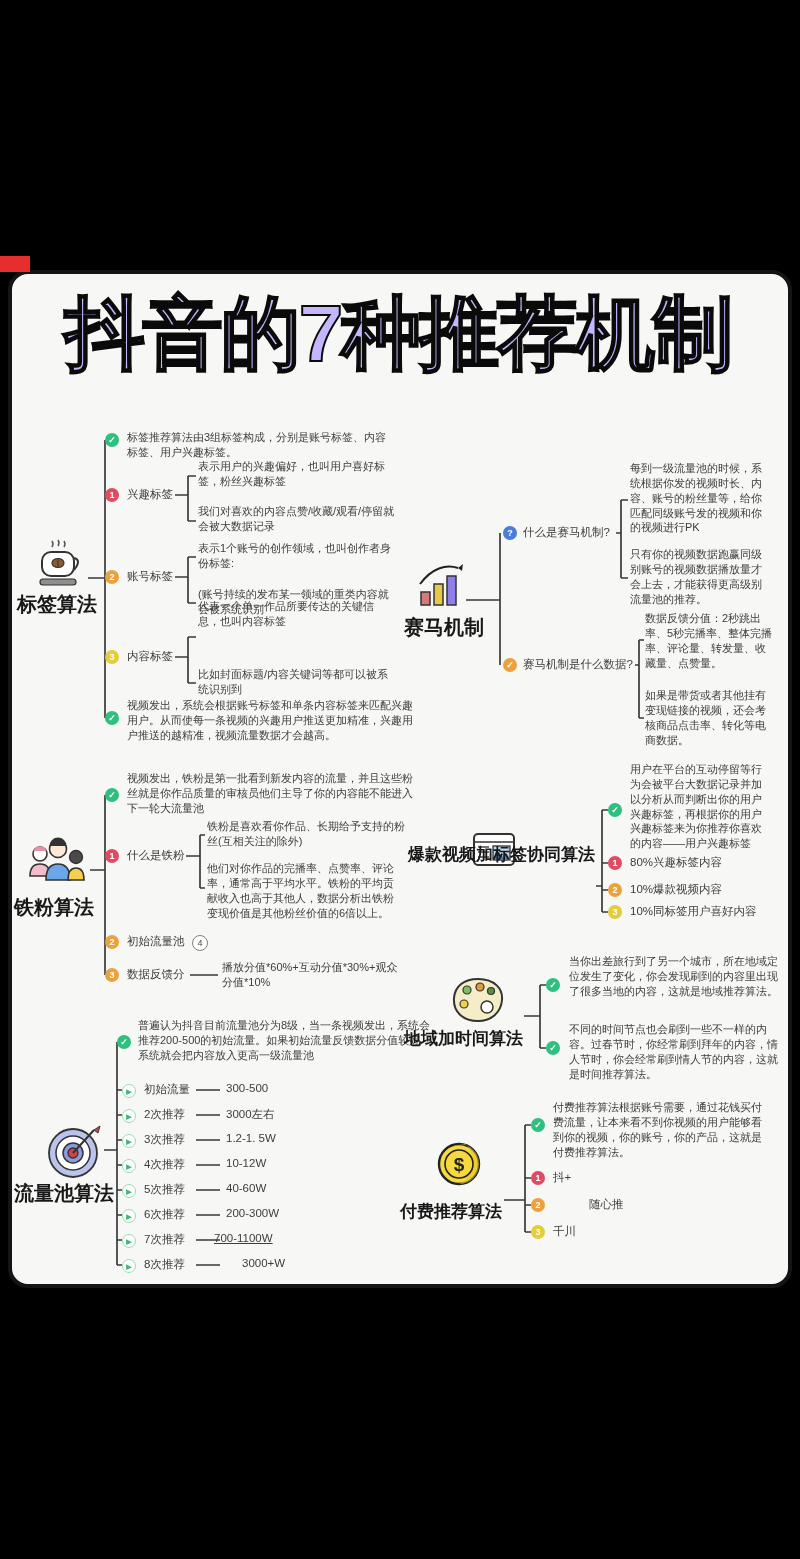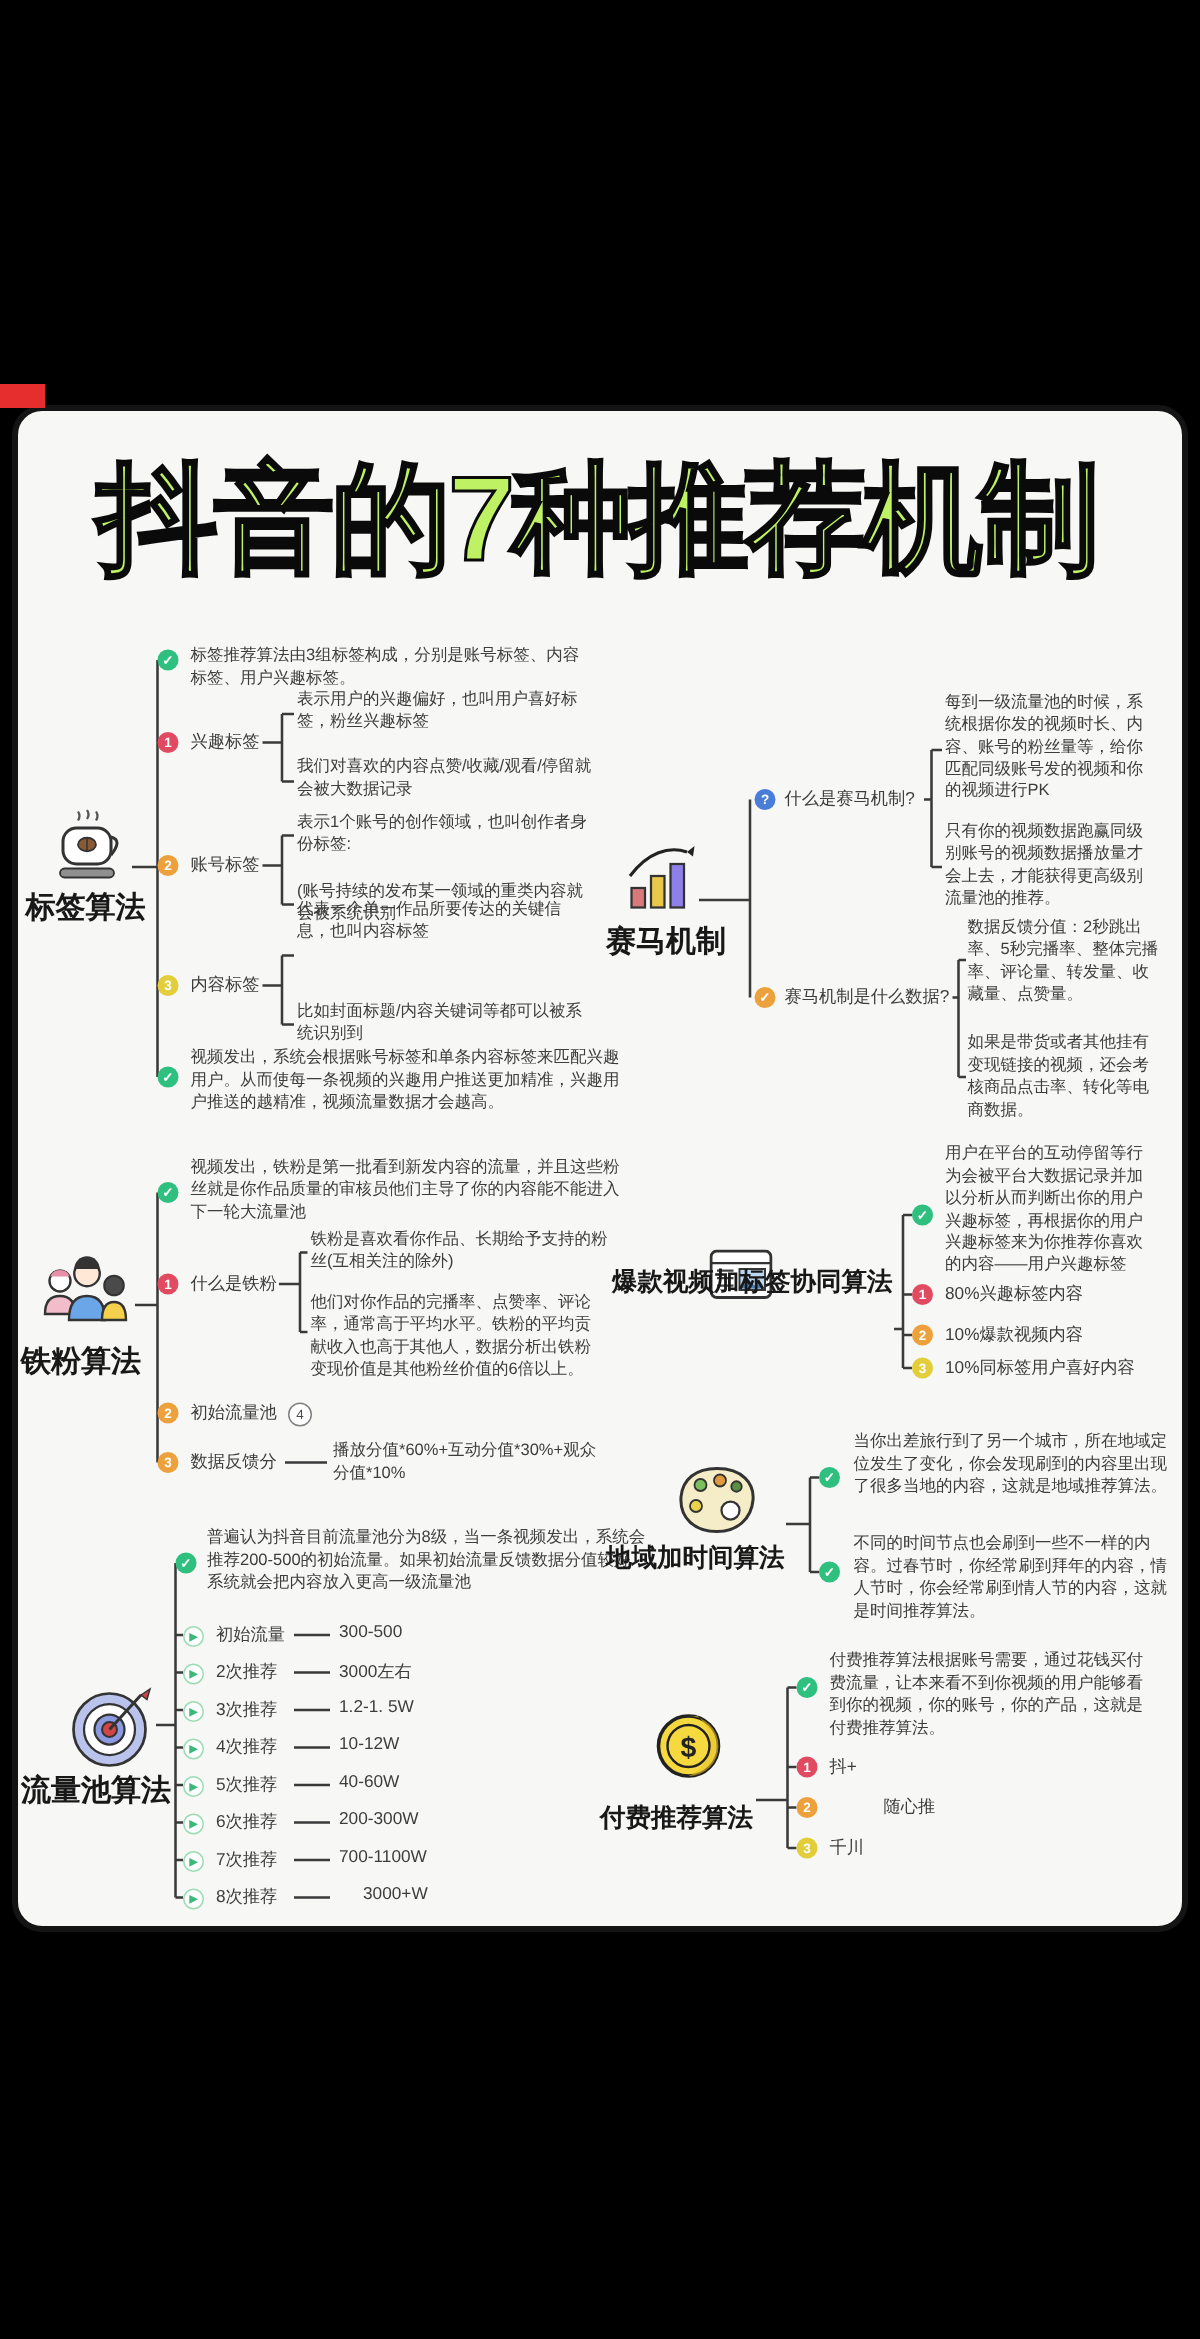--- a/index.html
+++ b/index.html
@@ -3,22 +3,22 @@
 <meta charset="utf-8">
 <style>
   html,body{margin:0;padding:0;background:#000;}
   .canvas{position:relative;width:800px;height:1559px;background:#000;overflow:hidden;
           font-family:"Liberation Sans",sans-serif;}
   .abs{position:absolute;}
   .card{left:8px;top:270px;width:776px;height:1010px;background:#f7f7f6;
         border:4px solid #141414;border-radius:20px;}
   .red-mark{left:0;top:256px;width:30px;height:16px;background:#e62e2e;}
   .title{left:14px;top:284px;width:768px;text-align:center;font-size:80px;line-height:1.25;
-         font-weight:900;color:#bef264;letter-spacing:-2px;-webkit-text-stroke:2px #0a0a0a;
-         white-space:nowrap;margin-top:12px;}
+         font-weight:900;color:#c4b5fd;letter-spacing:-2px;-webkit-text-stroke:2px #0a0a0a;
+         white-space:nowrap;}
   .seclbl{font-weight:bold;color:#181818;white-space:nowrap;}
   .s20{font-size:20px;} .s17{font-size:17px;}
   .txt{font-size:11px;line-height:1.35;color:#3d3d3d;word-break:break-all;}
   .lbl{font-size:11.5px;color:#3d3d3d;white-space:nowrap;}
   .badge{width:14px;height:14px;border-radius:50%;color:#fff;font-size:9px;font-weight:bold;
          display:flex;align-items:center;justify-content:center;line-height:1;}
   .b-green{background:#2fbf7f;} .b-red{background:#e14b62;} .b-orange{background:#eca13c;}
   .b-yellow{background:#e3cd3b;} .b-blue{background:#4a7dd8;}
   .b-play{background:#fff;border:1.5px solid #9adcb4;color:#3cb878;font-size:7px;width:12px;height:12px;}
   .b-count{background:#fff;border:1.3px solid #808080;color:#4a4a4a;font-size:9px;font-weight:normal;}
@@ -164,21 +164,21 @@
   <span class="abs badge b-play" style="left:122px;top:1184px;">▶</span>
   <div class="abs lbl" style="left:144px;top:1182px;">5次推荐</div>
   <div class="abs lbl" style="left:226px;top:1182px;">40-60W</div>
 
   <span class="abs badge b-play" style="left:122px;top:1209px;">▶</span>
   <div class="abs lbl" style="left:144px;top:1207px;">6次推荐</div>
   <div class="abs lbl" style="left:226px;top:1207px;">200-300W</div>
 
   <span class="abs badge b-play" style="left:122px;top:1234px;">▶</span>
   <div class="abs lbl" style="left:144px;top:1232px;">7次推荐</div>
-  <div class="abs lbl" style="left:226px;top:1232px;">700-1100W</div>
+  <div class="abs lbl" style="left:214px;top:1232px;text-decoration:underline;">700-1100W</div>
 
   <span class="abs badge b-play" style="left:122px;top:1259px;">▶</span>
   <div class="abs lbl" style="left:144px;top:1257px;">8次推荐</div>
   <div class="abs lbl" style="left:242px;top:1257px;text-align:right;">3000+W</div>
 
   <span class="abs icon" style="left:416px;top:558px;">
     <svg width="50" height="50" viewBox="0 0 50 50">
       <path d="M4 26 C 16 10, 30 6, 42 10" stroke="#222" stroke-width="2" fill="none"></path>
       <path d="M42 10 l5 -4 l-1 7 z" fill="#222"></path>
       <rect x="5" y="34" width="9" height="13" fill="#d97a7a" stroke="#333" stroke-width="1.5"></rect>

